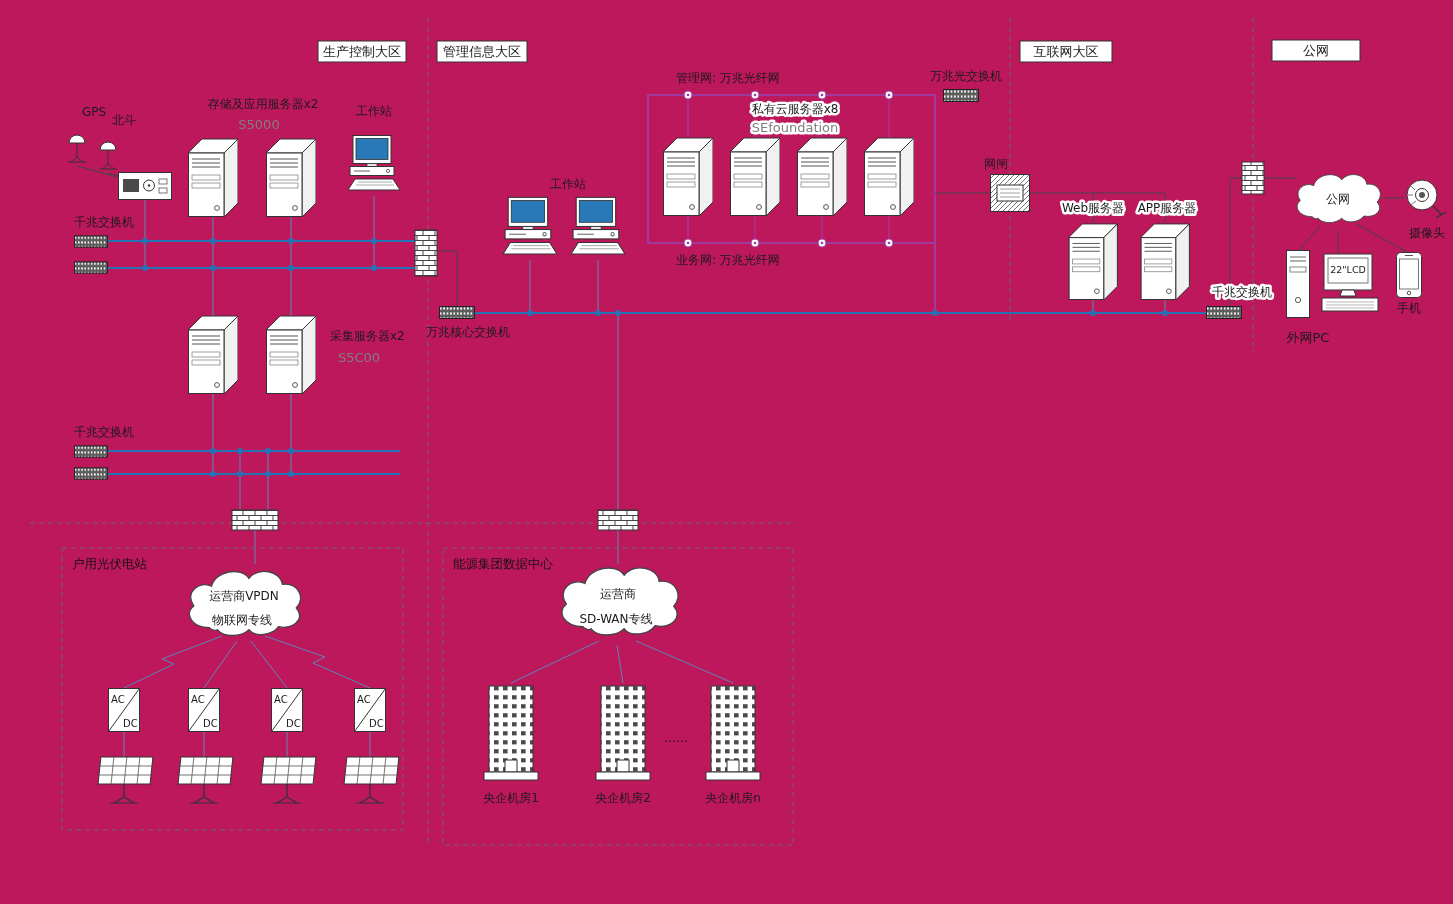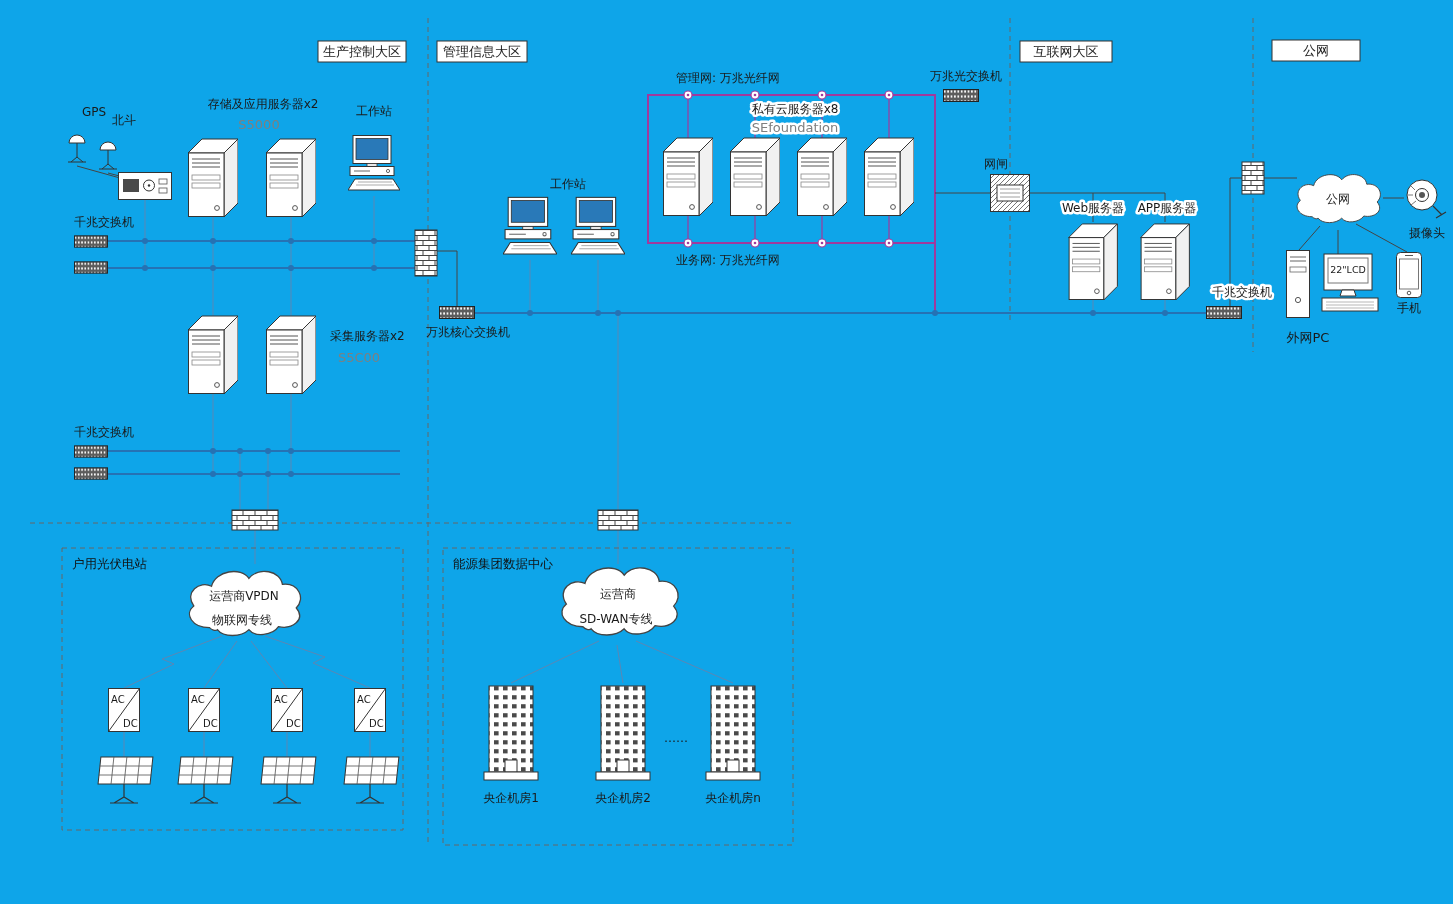--- a/index.html
+++ b/index.html
@@ -1,16 +1,16 @@
 <!DOCTYPE html>
 <html><head>
 <meta charset="utf-8">
 <style>
   html,body{margin:0;padding:0;background:#ffffff;}
-  .stage{position:relative;width:1453px;height:904px;background:#0ea5e9;overflow:hidden;
+  .stage{position:relative;width:1453px;height:904px;background:#be185d;overflow:hidden;
          font-family:"DejaVu Sans","Liberation Sans",sans-serif;}
   svg{display:block;}
   text{font-family:"DejaVu Sans","Liberation Sans",sans-serif;fill:#1a1a1a;font-size:12px;}
   .hdr{font-size:13px;}
   .mid{text-anchor:middle;}
   .model{fill:#7f7f7f;font-size:13px;}
   .boxlbl{font-size:12.5px;fill:#111;}
   .sm{font-size:10px;}
   .xs{font-size:9.5px;}
   .halo{paint-order:stroke;stroke:#ffffff;stroke-width:5px;stroke-linejoin:round;}

